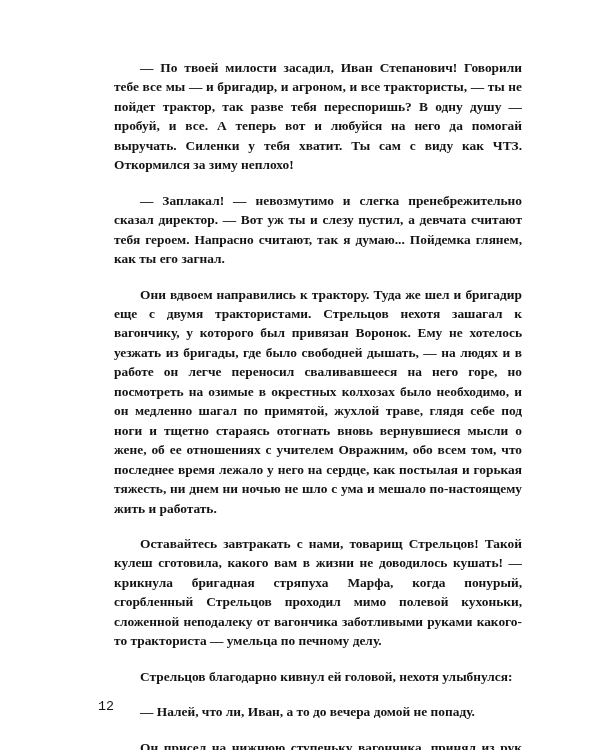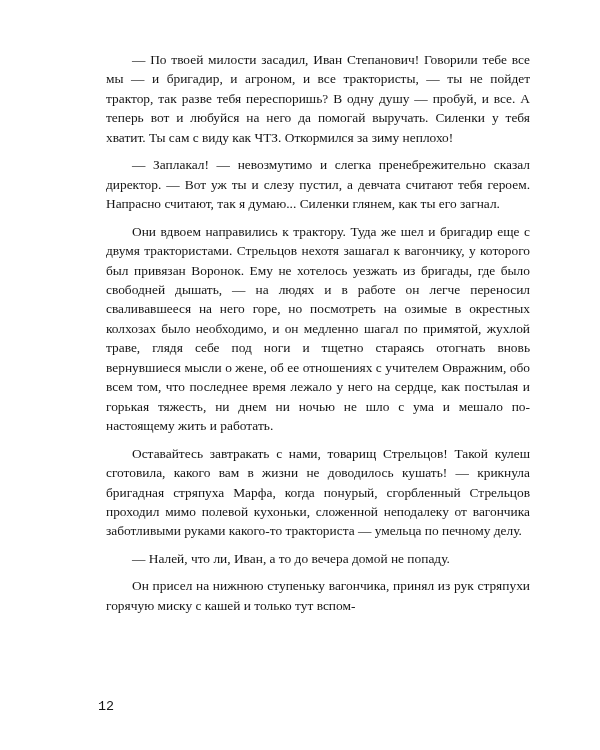--- a/index.html
+++ b/index.html
@@ -23,45 +23,47 @@
   }
   .text-block {
     font-size: 13.4px;
     line-height: 19.45px;
     text-align: justify;
     text-justify: inter-word;
     hyphens: manual;
     color: #141414;
   }
   .para {
-    margin: 8px;
+    margin: 16px;
     text-indent: 26px;
     text-align: justify;
+    font-weight: bold;
   }
   .para.last-left {
     text-align: justify;
   }
   .folio {
     position: absolute;
     left: 98px;
     bottom: 36px;
     font-size: 13.4px;
     color: #141414;
     font-family: Liberation Mono, monospace;
   }
 </style>
 </head>
 <body>
 
 <div class="page">
 
   <div class="text-block">
     <p class="para">— По твоей милости засадил, Иван Степанович! Говорили тебе все мы — и бригадир, и агроном, и все трактористы, — ты не пойдет трактор, так разве тебя переспоришь? В одну душу — пробуй, и все. А теперь вот и любуйся на него да помогай выручать. Силенки у тебя хватит. Ты сам с виду как ЧТЗ. Откормился за зиму неплохо!</p>
-    <p class="para">— Заплакал! — невозмутимо и слегка пренебрежительно сказал директор. — Вот уж ты и слезу пустил, а девчата считают тебя героем. Напрасно считают, так я думаю... Силенки глянем, как ты его загнал.</p>
+    <p class="para">— Заплакал! — невозмутимо и слегка пренебрежительно сказал директор. — Вот уж ты и слезу пустил, а девчата считают тебя героем. Напрасно считают, так я думаю... Пойдемка глянем, как ты его загнал.</p>
     <p class="para">Они вдвоем направились к трактору. Туда же шел и бригадир еще с двумя трактористами. Стрельцов нехотя зашагал к вагончику, у которого был привязан Воронок. Ему не хотелось уезжать из бригады, где было свободней дышать, — на людях и в работе он легче переносил сваливавшееся на него горе, но посмотреть на озимые в окрестных колхозах было необходимо, и он медленно шагал по примятой, жухлой траве, глядя себе под ноги и тщетно стараясь отогнать вновь вернувшиеся мысли о жене, об ее отношениях с учителем Овражним, обо всем том, что последнее время лежало у него на сердце, как постылая и горькая тяжесть, ни днем ни ночью не шло с ума и мешало по-настоящему жить и работать.</p>
     <p class="para">Оставайтесь завтракать с нами, товарищ Стрельцов! Такой кулеш сготовила, какого вам в жизни не доводилось кушать! — крикнула бригадная стряпуха Марфа, когда понурый, сгорбленный Стрельцов проходил мимо полевой кухоньки, сложенной неподалеку от вагончика заботливыми руками какого-то тракториста — умельца по печному делу.</p>
+    <p class="para">Стрельцов благодарно кивнул ей головой, нехотя улыбнулся:</p>
     <p class="para">— Налей, что ли, Иван, а то до вечера домой не попаду.</p>
     <p class="para last-left">Он присел на нижнюю ступеньку вагончика, принял из рук стряпухи горячую миску с кашей и только тут вспом-</p>
   </div>
 
   <div class="folio">12</div>
 
 </div>
 
 </body></html>

